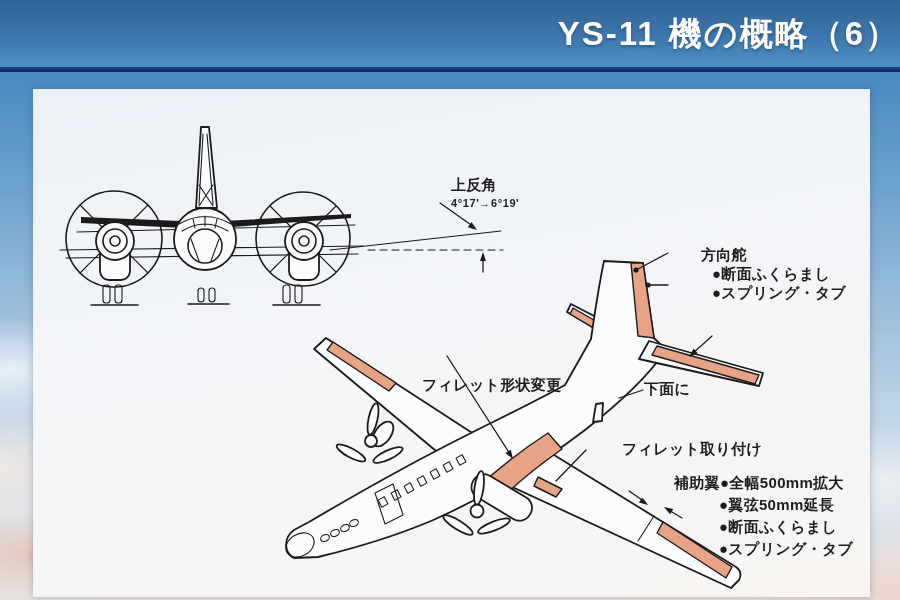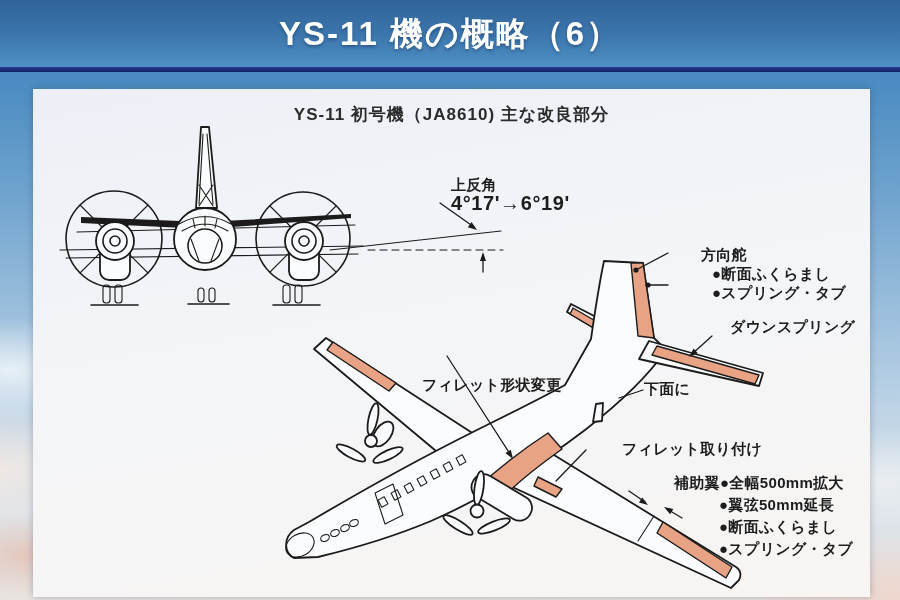--- a/index.html
+++ b/index.html
@@ -9,37 +9,37 @@
     background:
       radial-gradient(130px 60px at 30px 555px, rgba(229,198,186,.95), rgba(229,198,186,0) 70%),
       radial-gradient(200px 95px at 0px 470px, rgba(243,233,227,.9), rgba(243,233,227,0) 70%),
       radial-gradient(170px 75px at 10px 370px, rgba(255,255,255,.7), rgba(255,255,255,0) 70%),
       radial-gradient(230px 85px at 895px 595px, rgba(238,213,203,.9), rgba(238,213,203,0) 70%),
       radial-gradient(190px 75px at 885px 480px, rgba(250,247,244,.6), rgba(250,247,244,0) 70%),
       linear-gradient(180deg,#3F7FB6 0%,#4C8CC2 14%,#6FA3CE 32%,#97BCDB 50%,#BDD3E6 68%,#D9E2EB 84%,#E9E3E0 100%);
   }
   .header { position:absolute; top:0; left:0; right:0; height:67px; z-index:3;
     background:linear-gradient(180deg,#2F6399 0%,#3D77AD 55%,#4E90C5 100%); }
-  .header-title { width:100%; text-align:center; line-height:67px; font-size:33px; font-weight:700;
+  .header-title { width:100%; text-align:right; line-height:67px; font-size:33px; font-weight:700;
     color:#ffffff; letter-spacing:2px; text-shadow:0 2px 3px rgba(10,30,70,.35); }
   .divider { position:absolute; top:67px; left:0; right:0; height:5px; z-index:3;
     background:linear-gradient(180deg,#2A3B8C 0%,#1C2F7D 50%,#15235F 100%); }
   .panel { position:absolute; left:33px; top:89px; width:837px; height:508px; z-index:2;
     background:linear-gradient(170deg,#ECF0F6 0%,#F3F5F8 45%,#F8F5F2 100%);
     box-shadow:0 0 7px rgba(30,50,80,.3); }
   .panel-title { position:absolute; top:14px; left:0; right:0; text-align:center;
     font-size:17px; font-weight:600; color:#2b2b2b; letter-spacing:1px; }
   .artwork { position:absolute; inset:0; }
   .anno { position:absolute; font-size:15px; font-weight:600; line-height:19px;
     color:#1d1d1d; white-space:nowrap; letter-spacing:.3px; }
   .anno span { display:block; }
   .anno .in11 { padding-left:11px; }
   .anno .in16 { padding-left:16px; }
   .anno-dihedral { left:418px; top:86px; }
-  .anno-dihedral .val { font-size:20px; letter-spacing:.6px; }
+  .anno-dihedral .val { font-size:11px; letter-spacing:.6px; }
   .anno-rudder { left:637px; top:156px;margin-left:31px; }
   .anno-elevator { left:681px; top:228px; }
   .anno-vortex { left:611px; top:290px; }
   .anno-fillet-shape { left:389px; top:245px;margin-top:41px; }
   .anno-fillet-attach { left:553px; top:350px;margin-left:36px; }
   .anno-aileron { left:641px; top:383px; line-height:22px; }
   .anno-aileron .first { display:flex; }
   .anno-aileron .in45 { padding-left:45px; }
   
   .ln { fill:none; stroke:#1b1b1b; stroke-width:1.6; stroke-linecap:round; stroke-linejoin:round; }
@@ -199,35 +199,33 @@
           <polygon class="ah" points="480,370 477.8,360.7 472.4,364.1"></polygon>
           <path class="leader" d="M553,361 L523,392"></path>
           <path class="leader" d="M596,402 L612,413"></path>
           <polygon class="ah" points="615,416 609.3,408.4 605.9,413.4"></polygon>
           <path class="leader" d="M649,429 L634,420"></path>
           <polygon class="ah" points="631,418 637.1,425.3 640.3,420.1"></polygon>
         </g>
       </g>
     </svg>
 
-    <div class="panel-title">YS-11 初号機（JA8610) 主な改良部分</div>
 
     <div class="anno anno-dihedral">
       <span>上反角</span>
       <span class="val">4°17'→6°19'</span>
     </div>
 
     <div class="anno anno-rudder">
       <span>方向舵</span>
       <span class="in11">●断面ふくらまし</span>
       <span class="in11">●スプリング・タブ</span>
     </div>
 
     <div class="anno anno-elevator">
-      <span class="in16">ダウンスプリング</span>
     </div>
 
     <div class="anno anno-vortex">
       <span>下面に</span>
     </div>
 
     <div class="anno anno-fillet-shape">
       <span>フィレット形状変更</span>
     </div>
 

